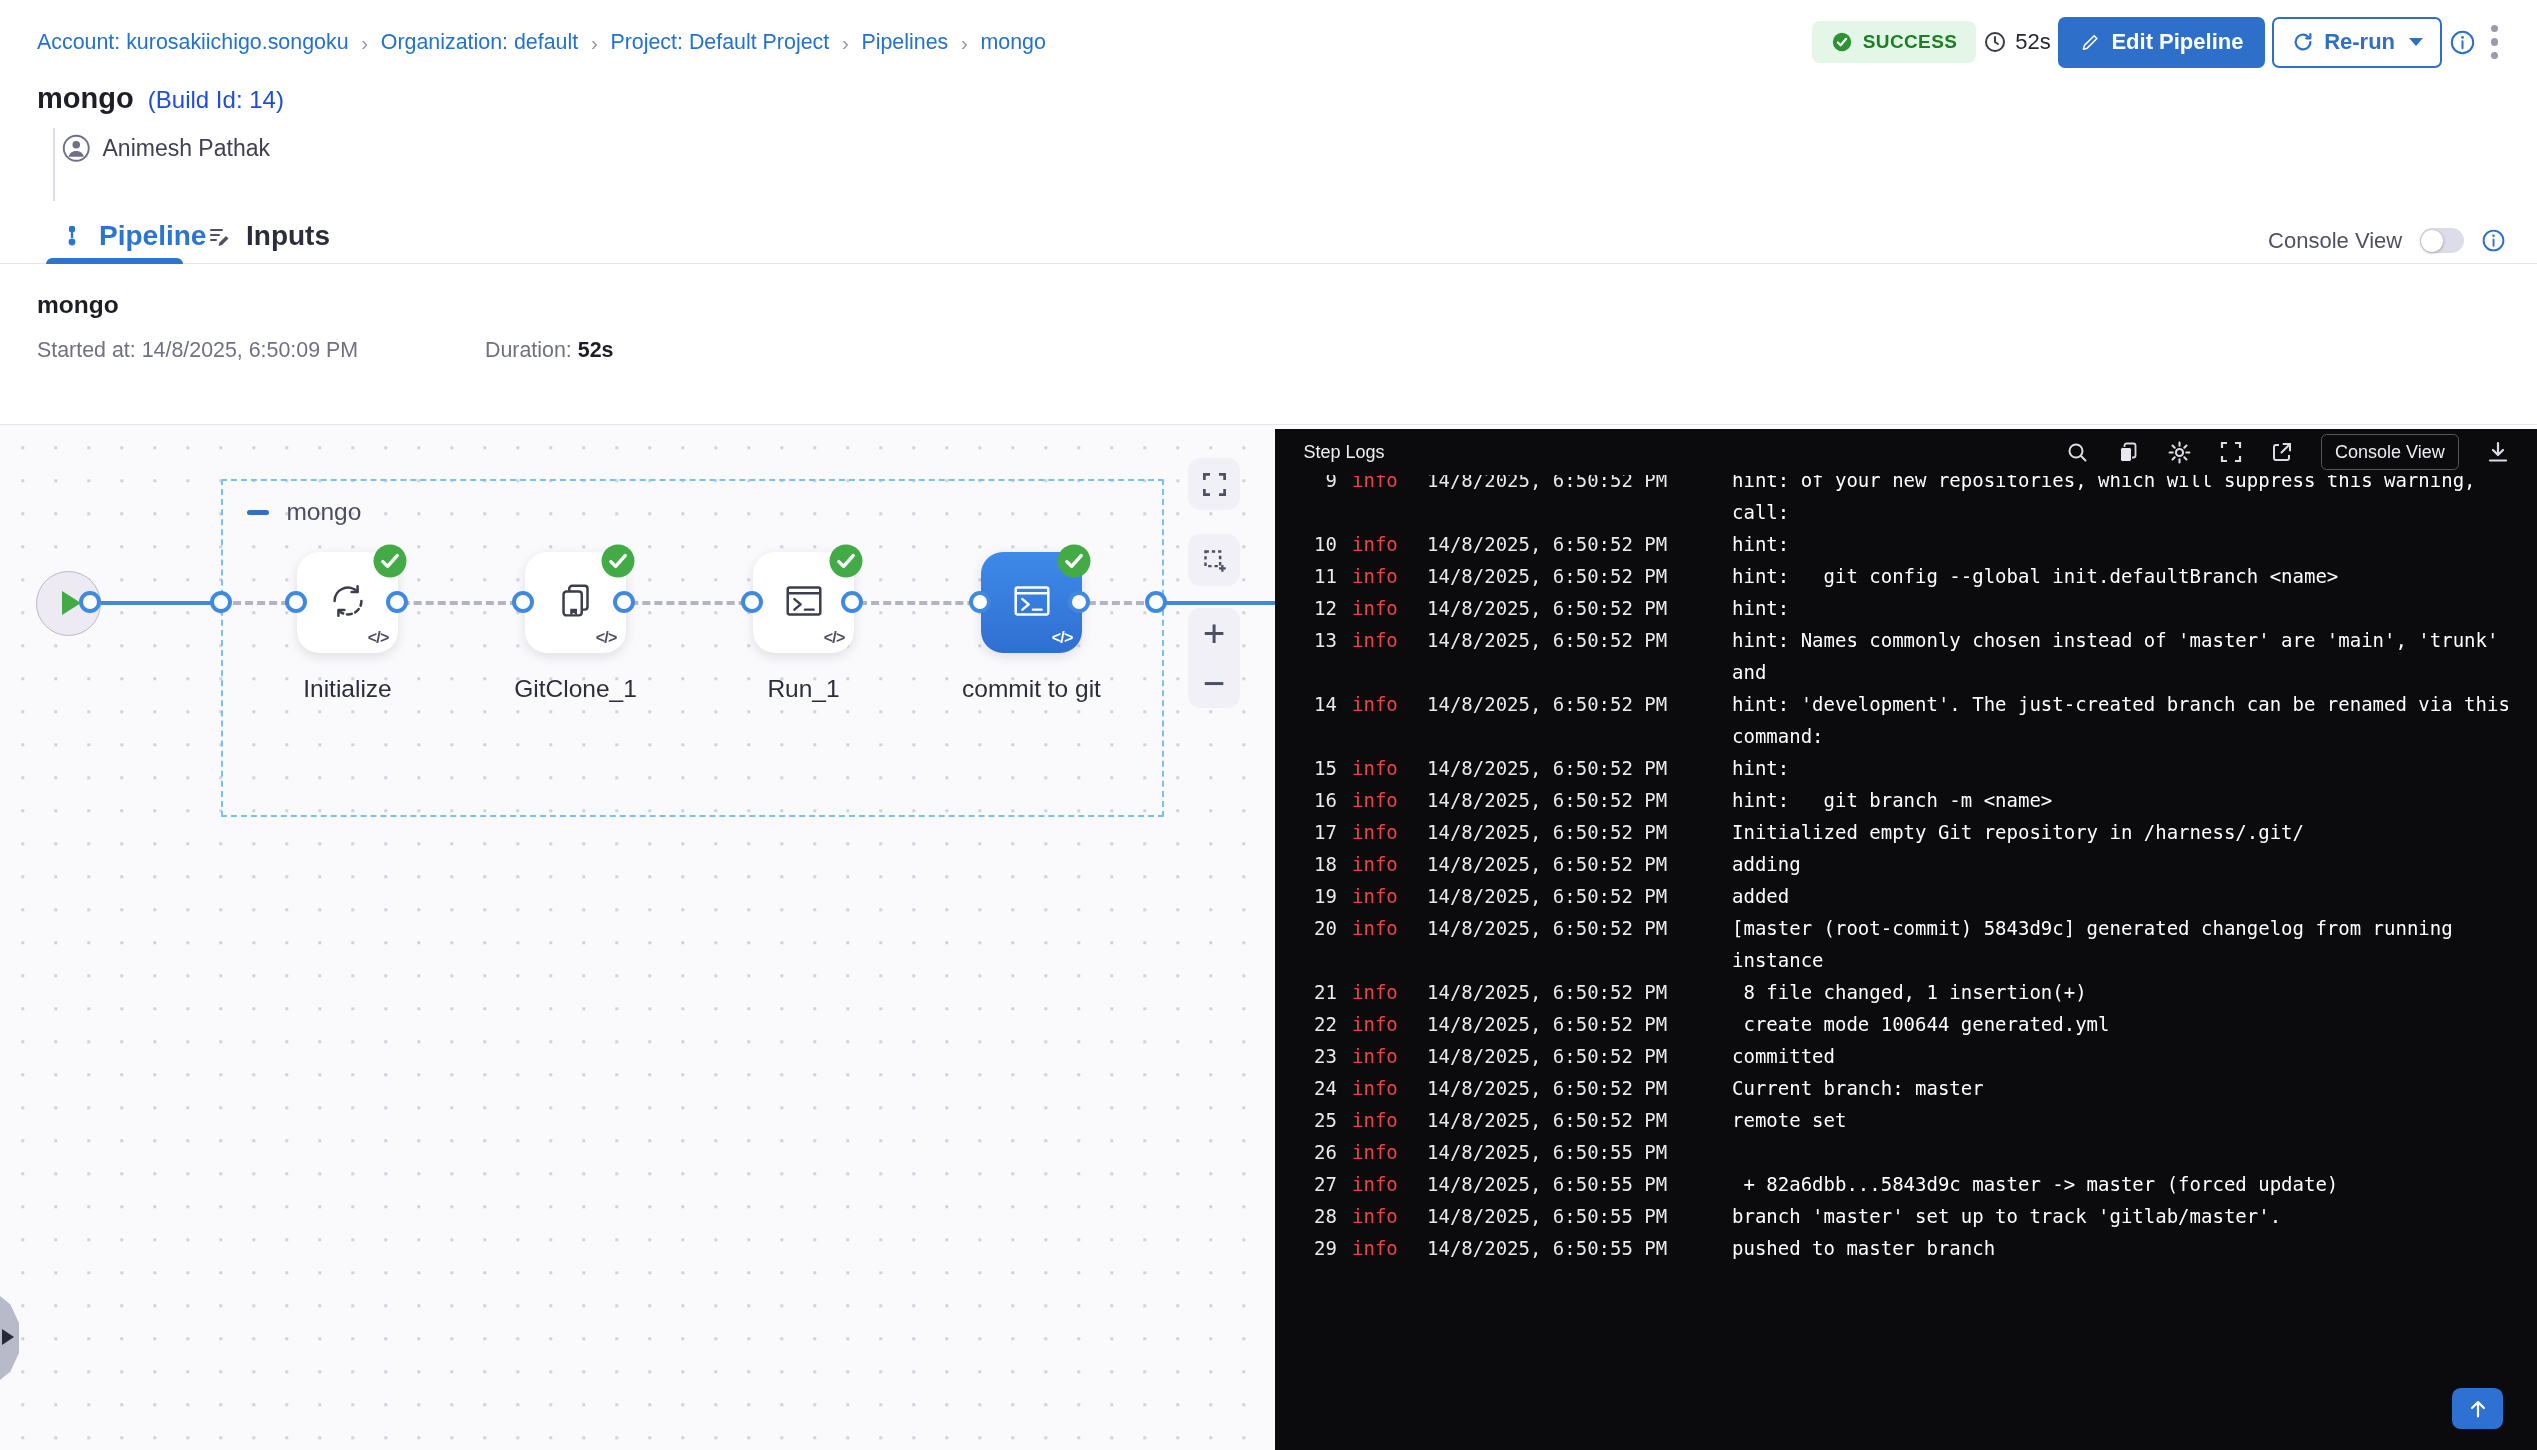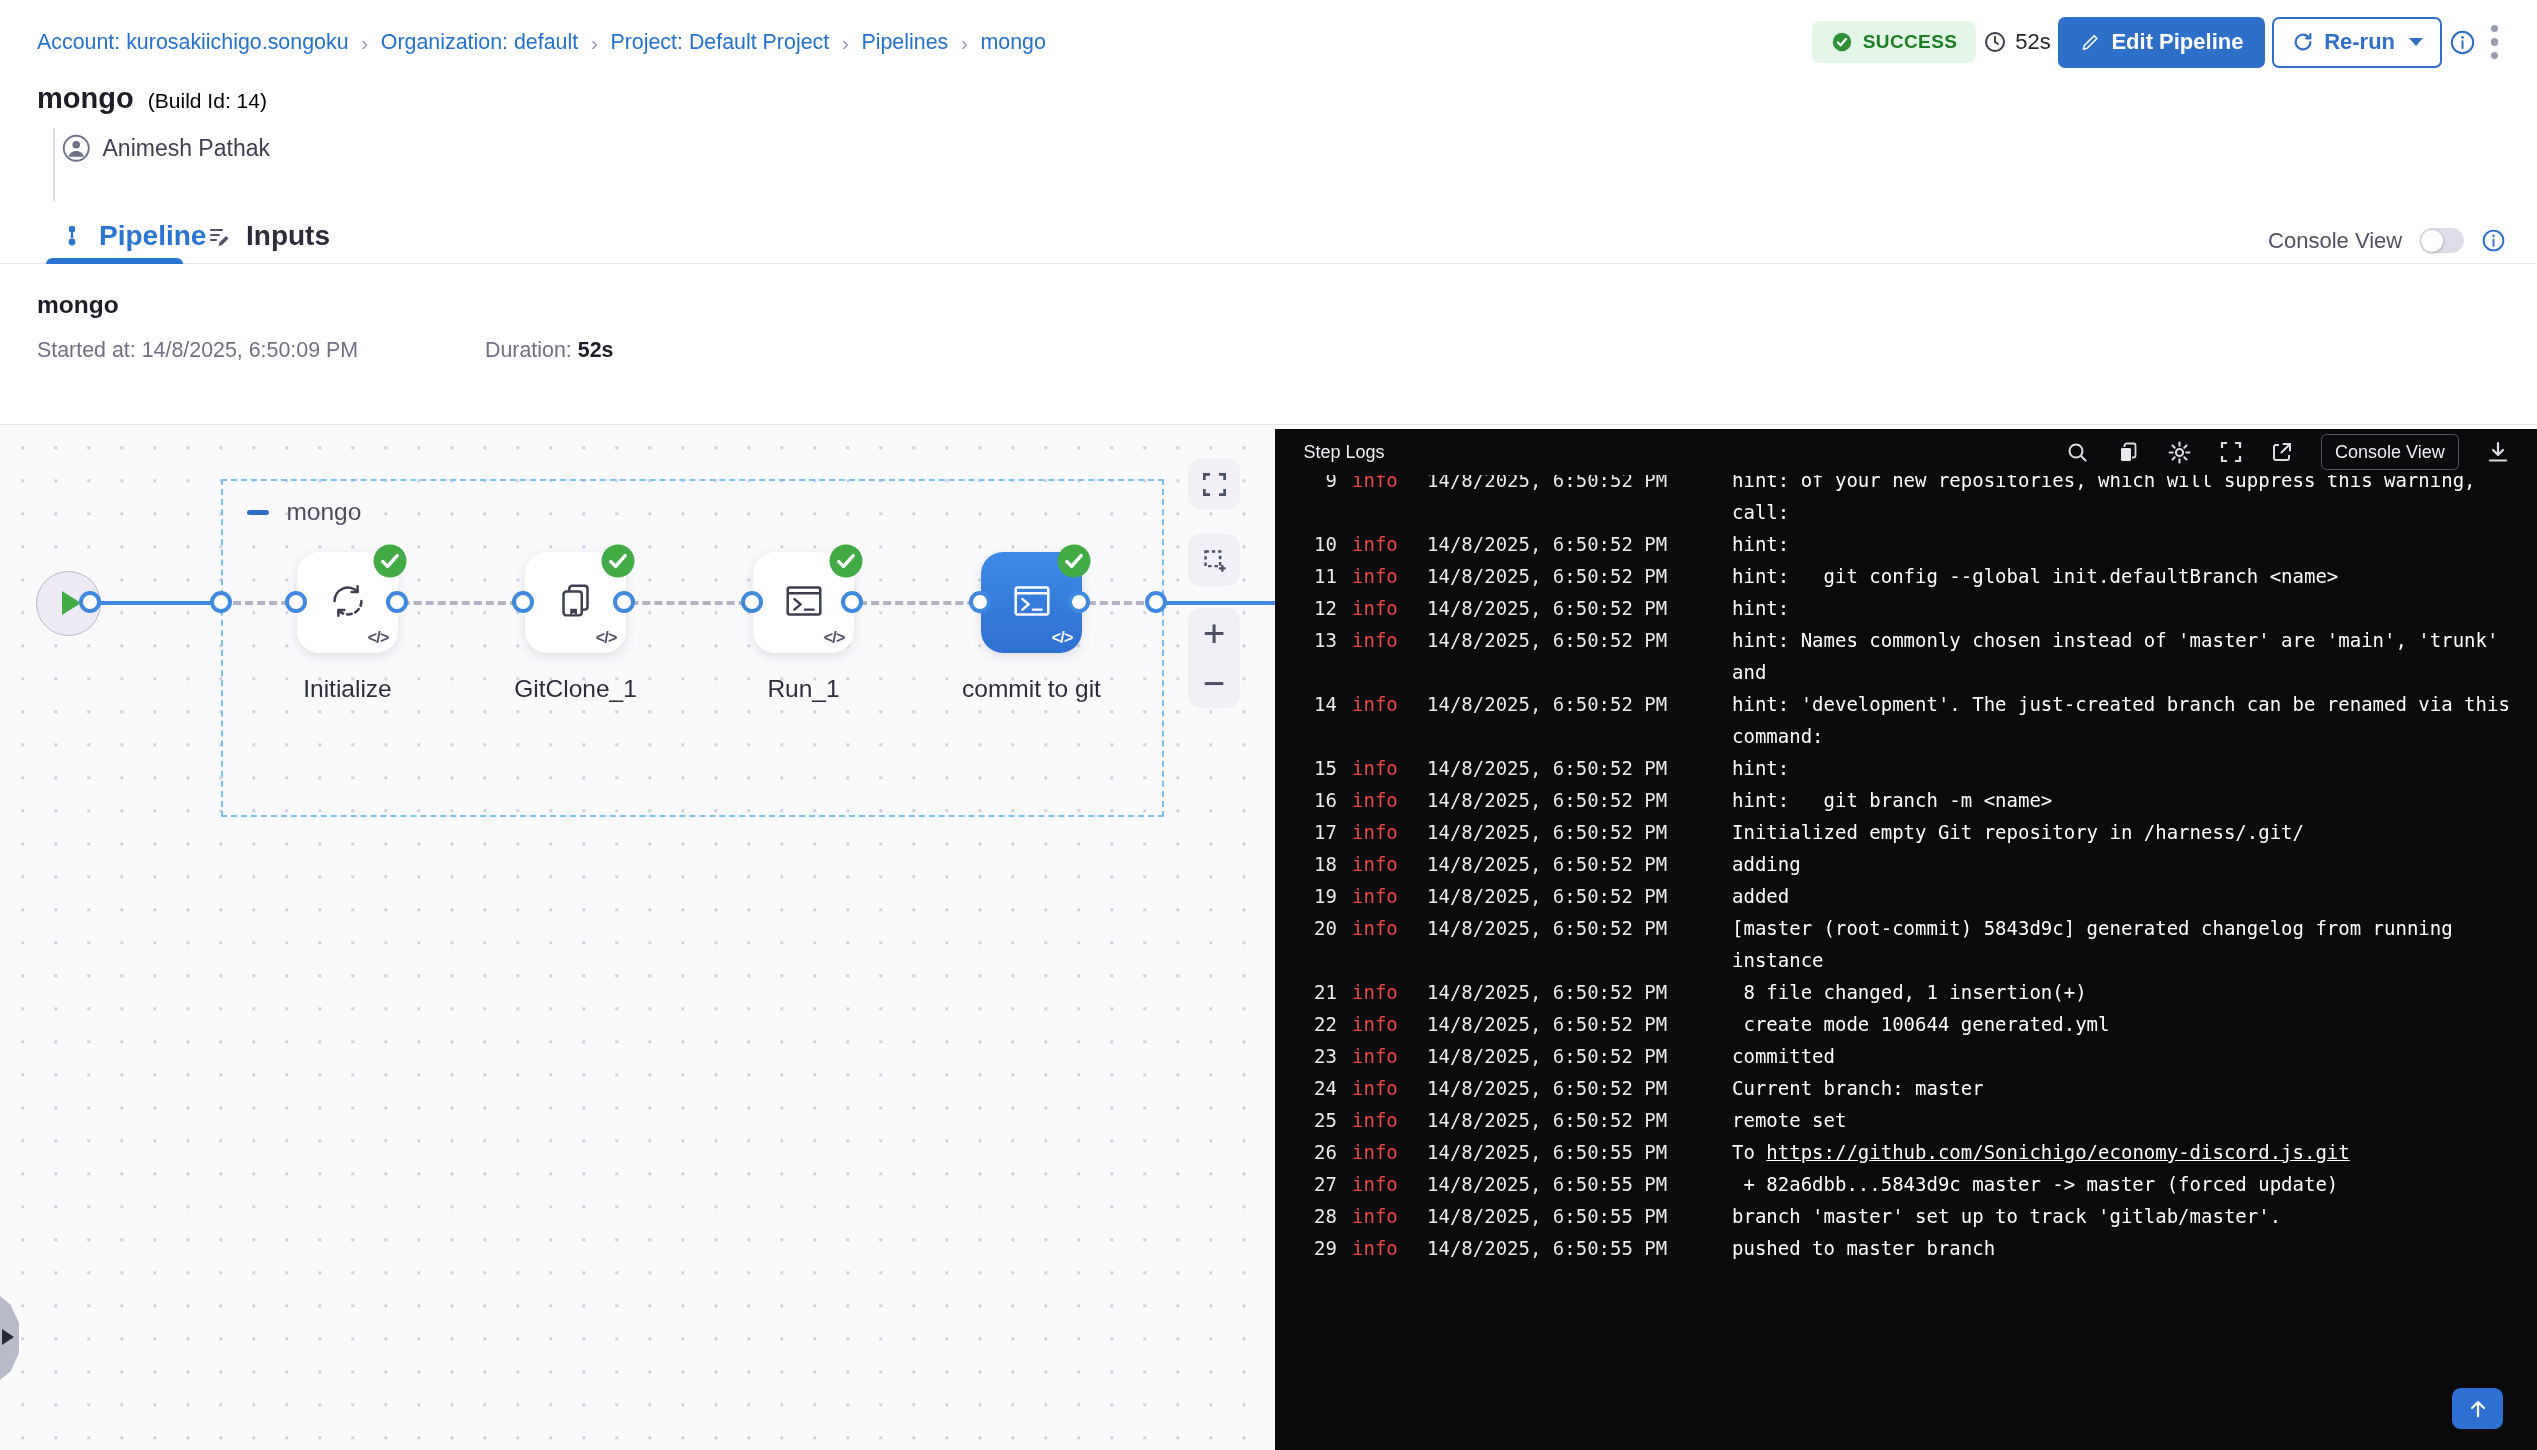--- a/index.html
+++ b/index.html
@@ -22,21 +22,21 @@
        font-family:"Liberation Sans",sans-serif;}
   .btn-outline{display:flex;align-items:center;gap:10.3px;background:#fff;color:#2e6fc9;
        border:2px solid #2e6fc9;font-size:22px;font-weight:bold;height:51px;padding:0 17.4px;
        border-radius:7.1px;cursor:pointer;font-family:"Liberation Sans",sans-serif;}
   .caret-down{width:0;height:0;border-left:7.1px solid transparent;border-right:7.1px solid transparent;
        border-top:8.7px solid #2e6fc9;margin-left:3.2px;}
   .kebab{display:flex;flex-direction:column;gap:6.3px;padding:3.2px 8px;cursor:pointer;}
   .kebab i{width:7.1px;height:7.1px;border-radius:50%;background:#9a9cae;}
   .titlerow{position:absolute;left:37px;top:82px;display:flex;align-items:baseline;gap:14.2px;}
   .page-title{font-size:29px;font-weight:bold;color:#1d1e28;margin:0;}
-  .build-id{font-size:21px;color:#000000;}
+  .build-id{font-size:24px;color:#1d4ed8;}
   .author-vline{position:absolute;left:53px;top:128px;width:1.6px;height:73px;background:#dcdde6;}
   .authorrow{position:absolute;left:62px;top:134px;display:flex;align-items:center;gap:12px;
        font-size:23px;color:#3f4152;}
   .tabs{position:absolute;left:0;bottom:0;width:100%;height:54px;}
   .tab{position:absolute;bottom:0;height:54px;display:flex;align-items:center;gap:15px;
        font-size:28px;font-weight:bold;cursor:pointer;}
   .tab-pipeline{left:60px;color:#2a74d4;}
   .tab-inputs{left:207px;color:#2c2d3a;}
   .tab-underline{position:absolute;left:46px;bottom:-1.6px;width:137px;height:6.3px;background:#2a74d4;
        border-radius:6.3px 6.3px 0 0;}
@@ -388,21 +388,21 @@
             <div class="logline"><span class="ln">17</span><span class="lv">info</span><span class="lt">14/8/2025, 6:50:52 PM</span><span class="lm">Initialized empty Git repository in /harness/.git/</span></div>
             <div class="logline"><span class="ln">18</span><span class="lv">info</span><span class="lt">14/8/2025, 6:50:52 PM</span><span class="lm">adding</span></div>
             <div class="logline"><span class="ln">19</span><span class="lv">info</span><span class="lt">14/8/2025, 6:50:52 PM</span><span class="lm">added</span></div>
             <div class="logline"><span class="ln">20</span><span class="lv">info</span><span class="lt">14/8/2025, 6:50:52 PM</span><span class="lm">[master (root-commit) 5843d9c] generated changelog from running</span></div>
             <div class="logline"><span class="lm">instance</span></div>
             <div class="logline"><span class="ln">21</span><span class="lv">info</span><span class="lt">14/8/2025, 6:50:52 PM</span><span class="lm"> 8 file changed, 1 insertion(+)</span></div>
             <div class="logline"><span class="ln">22</span><span class="lv">info</span><span class="lt">14/8/2025, 6:50:52 PM</span><span class="lm"> create mode 100644 generated.yml</span></div>
             <div class="logline"><span class="ln">23</span><span class="lv">info</span><span class="lt">14/8/2025, 6:50:52 PM</span><span class="lm">committed</span></div>
             <div class="logline"><span class="ln">24</span><span class="lv">info</span><span class="lt">14/8/2025, 6:50:52 PM</span><span class="lm">Current branch: master</span></div>
             <div class="logline"><span class="ln">25</span><span class="lv">info</span><span class="lt">14/8/2025, 6:50:52 PM</span><span class="lm">remote set</span></div>
-            <div class="logline"><span class="ln">26</span><span class="lv">info</span><span class="lt">14/8/2025, 6:50:55 PM</span><span class="lm">To <a class="loglink">https://github.com/Sonichigo/economy-discord.js.git</a></span></div>
+            <div class="logline"><span class="ln">26</span><span class="lv">info</span><span class="lt">14/8/2025, 6:50:55 PM</span></div>
             <div class="logline"><span class="ln">27</span><span class="lv">info</span><span class="lt">14/8/2025, 6:50:55 PM</span><span class="lm"> + 82a6dbb...5843d9c master -&gt; master (forced update)</span></div>
             <div class="logline"><span class="ln">28</span><span class="lv">info</span><span class="lt">14/8/2025, 6:50:55 PM</span><span class="lm">branch 'master' set up to track 'gitlab/master'.</span></div>
             <div class="logline"><span class="ln">29</span><span class="lv">info</span><span class="lt">14/8/2025, 6:50:55 PM</span><span class="lm">pushed to master branch</span></div>
           </div>
       </div>
       <button class="scrolltop">
         <svg width="22" height="22" viewBox="0 0 24 24" fill="none" stroke="#fff" stroke-width="2.4">
             <path d="M12 20V5M5.5 11 12 4.5 18.5 11" stroke-linecap="round" stroke-linejoin="round"></path>
           </svg>
       </button>

